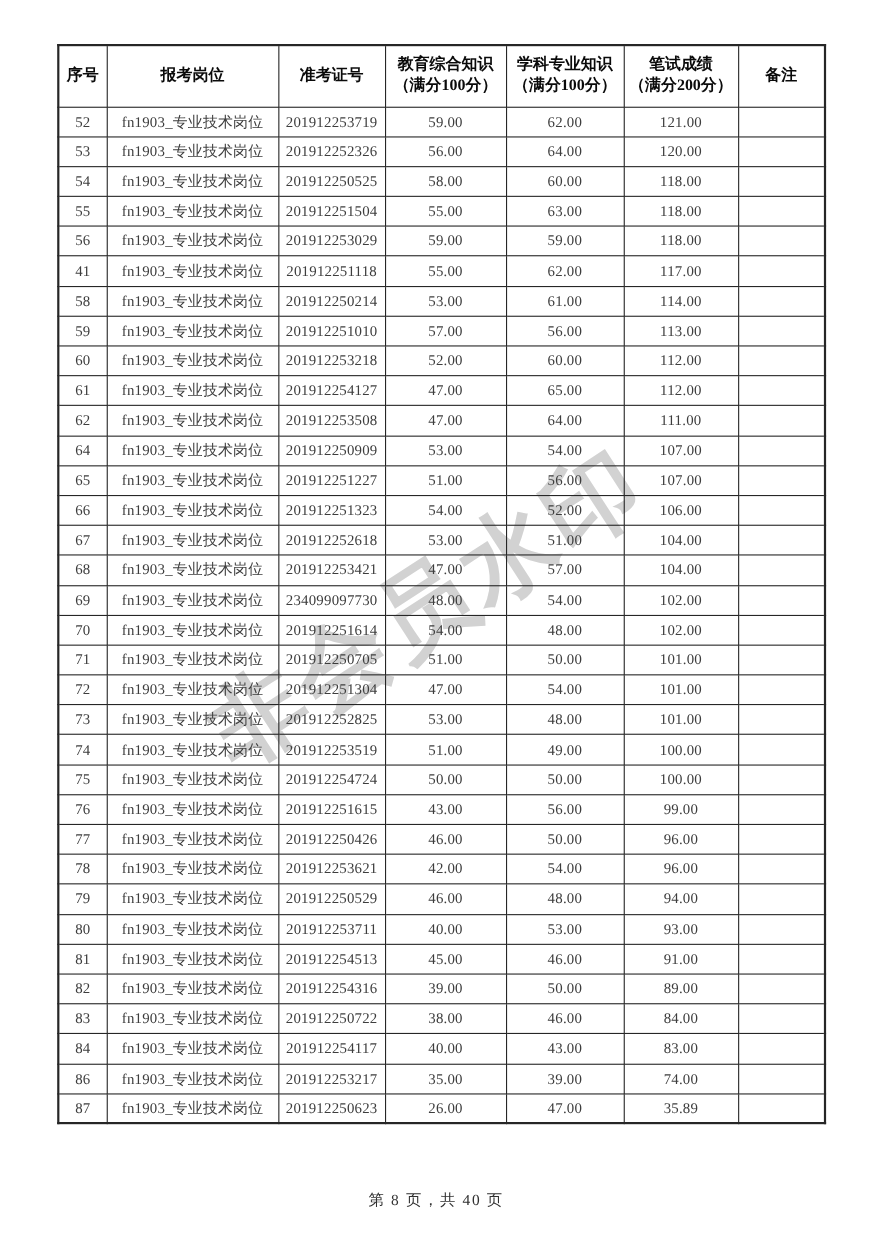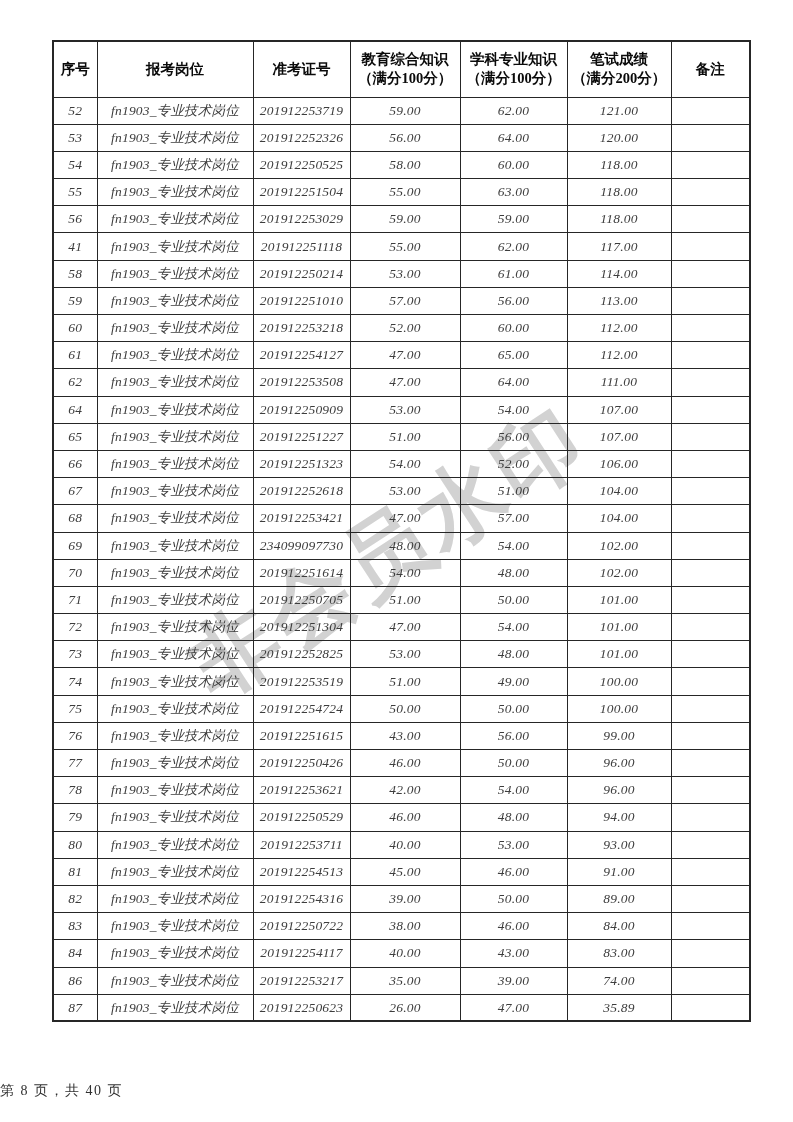--- a/index.html
+++ b/index.html
@@ -50,39 +50,40 @@
     background: transparent;
   }
   .score-table { border: 2px solid #262626; }
   .score-table thead tr { height: 56px; }
   .score-table thead th {
     font-weight: bold;
     color: #0a0a0a;
     font-size: 14.5px;
     line-height: 1.3;
   }
-  .score-table tbody tr { height: 27.2px; font-style: italic; }
+  .score-table tbody tr { height: 27.2px; }
   .score-table tbody td {
     font-size: 13.5px;
     color: #3d3d3d;
     font-weight: normal;
     letter-spacing: 0.2px;
   }
   col.col-seq     { width: 44px; }
   col.col-position{ width: 156px; }
   col.col-ticket  { width: 97px; }
   col.col-edu     { width: 110px; }
   col.col-subject { width: 107px; }
   col.col-total   { width: 104px; }
   col.col-remark  { width: 79px; }
   .footer {
     position: absolute;
     left: 0;
     right: 0;
     top: 1082px;
+    text-align: center;
     font-size: 14px;
     color: #303030;
     letter-spacing: 1.5px;
     z-index: 2;
     font-family: "Liberation Serif", "DejaVu Serif", serif;
   }
 </style>
 </head>
 <body>
 

